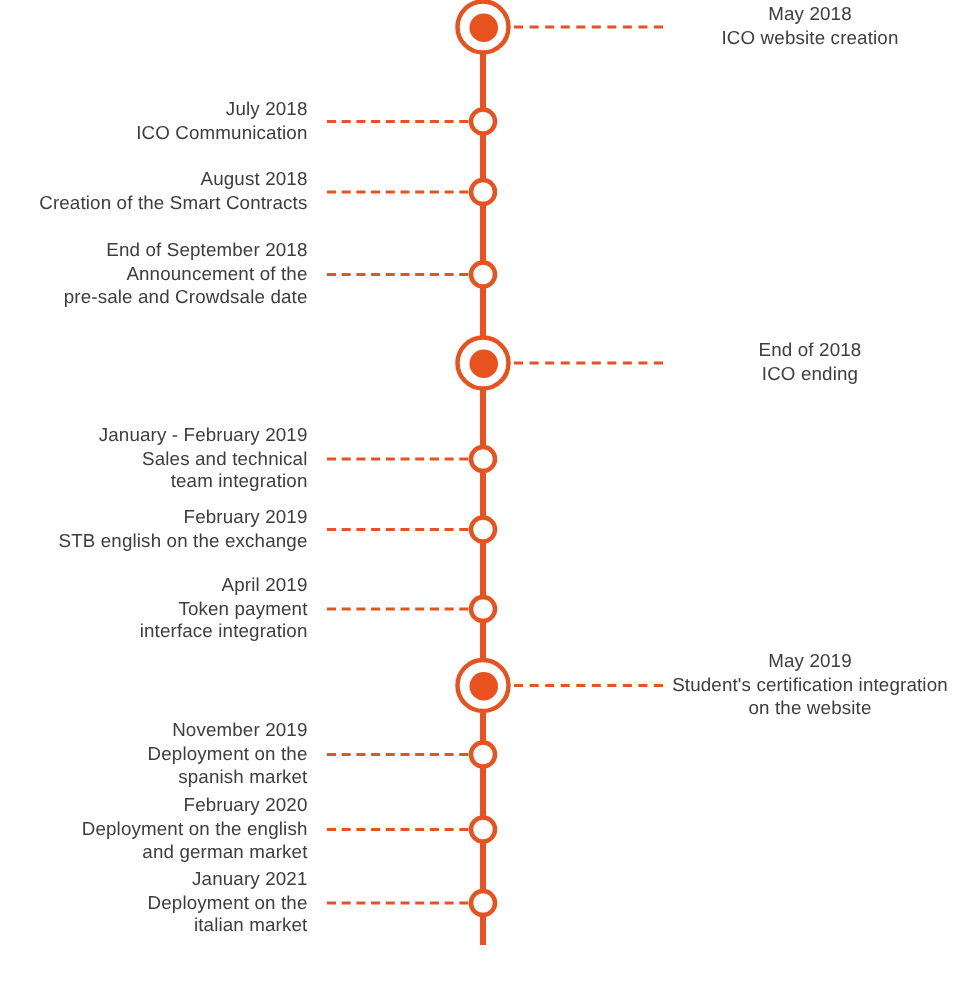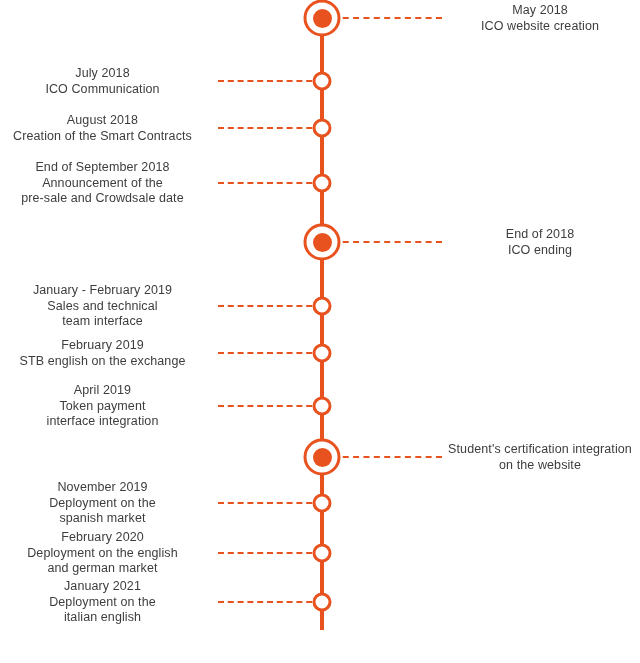--- a/index.html
+++ b/index.html
@@ -91,21 +91,21 @@
     position: absolute;
     top: 0;
     color: #3d3d3d;
     font-size: 12.5px;
     line-height: 15.5px;
     letter-spacing: 0.1px;
   }
   .label.left {
     left: 0;
     width: 205px;
-    text-align: center;
+    text-align: right;
     transform: translateY(-50%);
   }
   .label.right {
     left: 440px;
     width: 200px;
     text-align: center;
     transform: translateY(-50%);
   }
   .label .line {
     display: block;
@@ -164,21 +164,21 @@
           <span class="line">End of 2018</span>
           <span class="line">ICO ending</span>
         </div>
       </div>
       <div class="milestone" style="top: 306px;">
         <div class="dash left"></div>
         <div class="node small"></div>
         <div class="label left">
           <span class="line">January - February 2019</span>
           <span class="line">Sales and technical</span>
-          <span class="line">team interface</span>
+          <span class="line">team integration</span>
         </div>
       </div>
       <div class="milestone" style="top: 353px;">
         <div class="dash left"></div>
         <div class="node small"></div>
         <div class="label left">
           <span class="line">February 2019</span>
           <span class="line">STB english on the exchange</span>
         </div>
       </div>
@@ -190,20 +190,21 @@
           <span class="line">Token payment</span>
           <span class="line">interface integration</span>
         </div>
       </div>
       <div class="milestone" style="top: 457px;">
         <div class="dash right"></div>
         <div class="node large">
           <div class="node-core"></div>
         </div>
         <div class="label right">
+          <span class="line">May 2019</span>
           <span class="line">Student's certification integration</span>
           <span class="line">on the website</span>
         </div>
       </div>
       <div class="milestone" style="top: 503px;">
         <div class="dash left"></div>
         <div class="node small"></div>
         <div class="label left">
           <span class="line">November 2019</span>
           <span class="line">Deployment on the</span>
@@ -218,18 +219,18 @@
           <span class="line">Deployment on the english</span>
           <span class="line">and german market</span>
         </div>
       </div>
       <div class="milestone" style="top: 602px;">
         <div class="dash left"></div>
         <div class="node small"></div>
         <div class="label left">
           <span class="line">January 2021</span>
           <span class="line">Deployment on the</span>
-          <span class="line">italian english</span>
+          <span class="line">italian market</span>
         </div>
       </div>
     </div>
 
 </div>
 
 </body></html>

